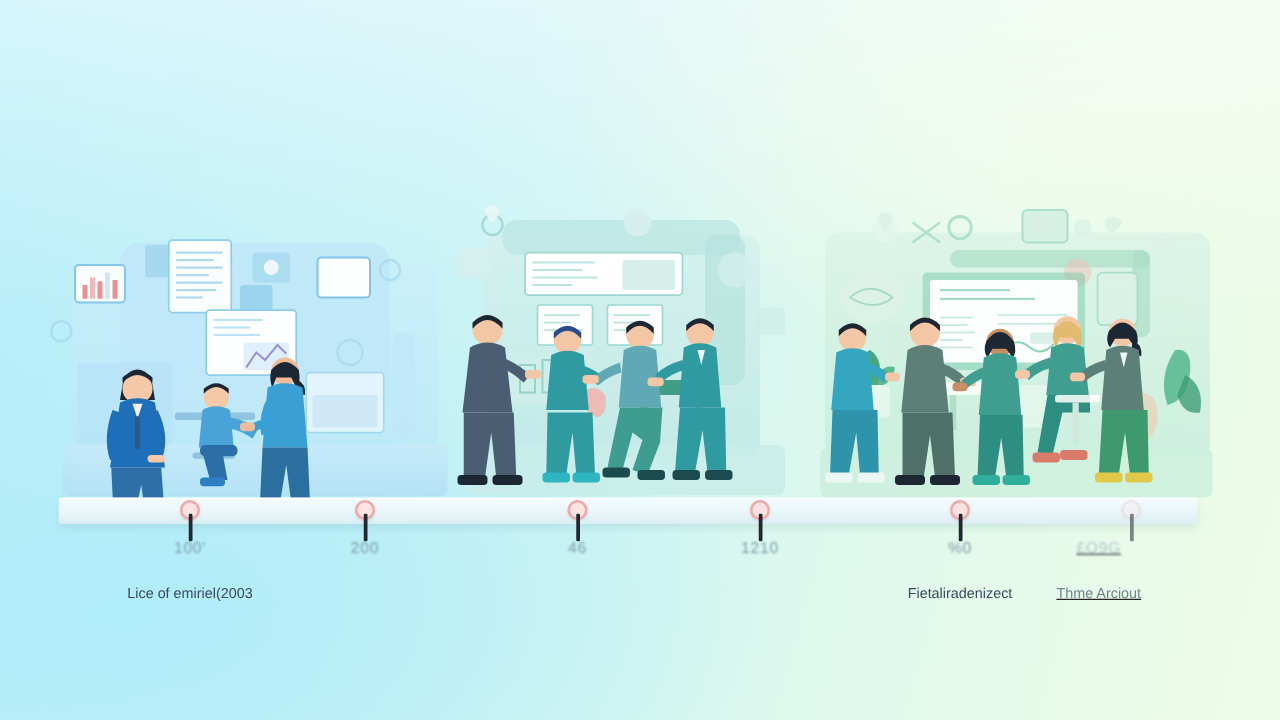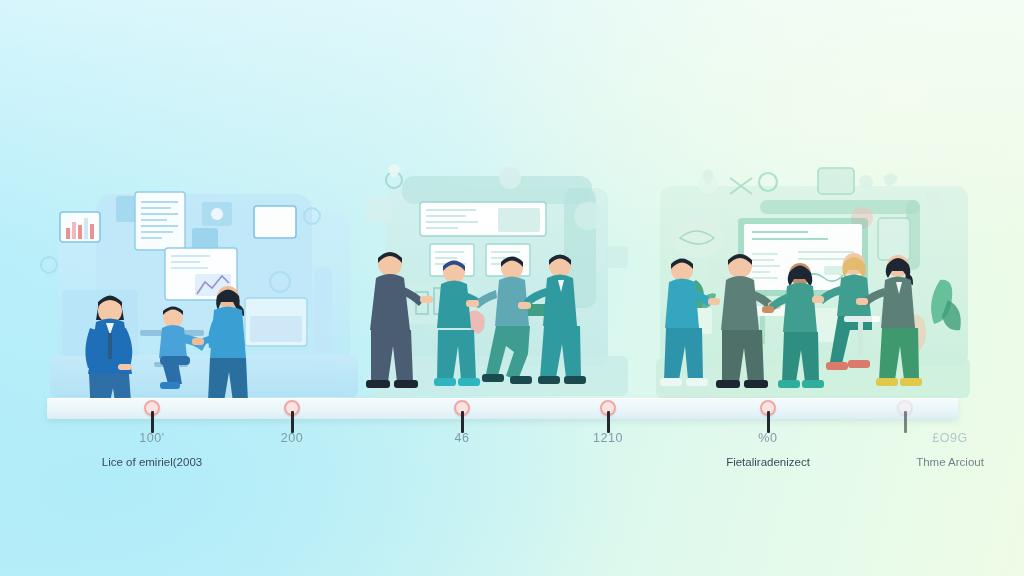--- a/index.html
+++ b/index.html
@@ -47,21 +47,21 @@
     background:#232830; border-radius:1px;
   }
   .marker.faded .dot { opacity:.28; border-color:#e7b7b5; }
   .marker.faded .stem { opacity:.55; }
   .tl-label { position:absolute; text-align:center; transform:translateX(-50%); }
   .tl-year {
     font-size:12.5px; letter-spacing:.6px; color:#7f9bab;
     filter:blur(.75px); white-space:nowrap;
   }
   .tl-text {
-    margin-top:10px; font-size:11.5px; line-height:14px; color:#3b4a5a;
+    margin-top:23px; font-size:11.5px; line-height:14px; color:#3b4a5a;
     filter:blur(.55px); width:150px;
   }
   .tl-label.faded .tl-year { color:#9fb6c2; opacity:.75; }
   .tl-label.faded .tl-text { color:#5d6f7c; opacity:.85; }
 </style>
 </head>
 <body>
 
 <div id="stage">
 
@@ -424,19 +424,19 @@
       <div class="tl-label" style="left: 462px; top: 431px; text-align: center;">
         <div class="tl-year">46</div>
       </div>
       <div class="tl-label" style="left: 608px; top: 431px;">
         <div class="tl-year">1210</div>
       </div>
       <div class="tl-label" style="left: 768px; top: 431px;">
         <div class="tl-year">%0</div>
         <div class="tl-text">Fietaliradenizect</div>
       </div>
-      <div class="tl-label faded" style="left: 950px; top: 431px;">
+      <div class="tl-label faded" style="left: 879px; top: 431px; text-decoration: underline;">
         <div class="tl-year">£O9G</div>
         <div class="tl-text">Thme Arciout</div>
       </div>
     </div>
 
 </div>
 
 </body></html>

